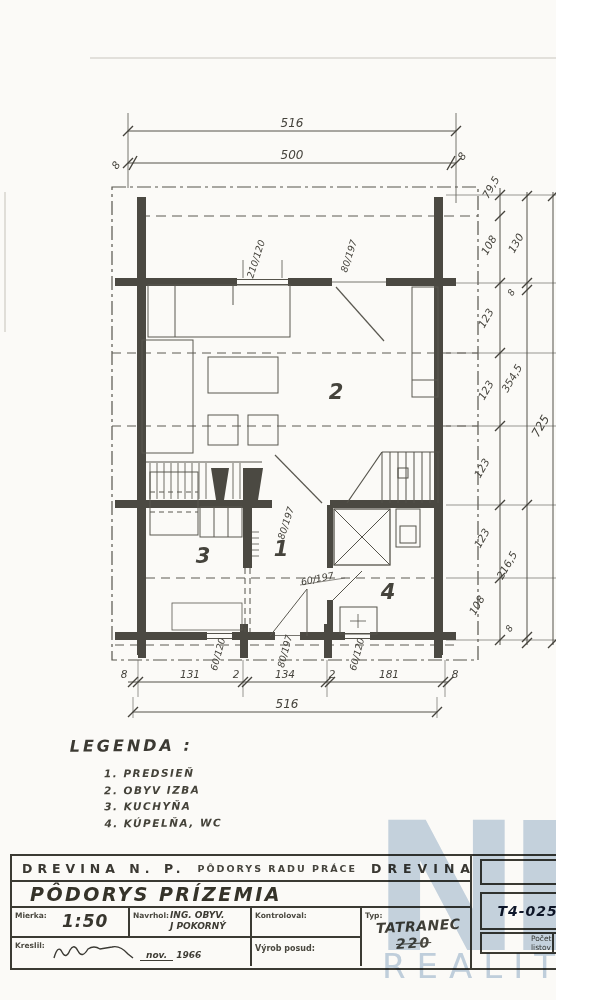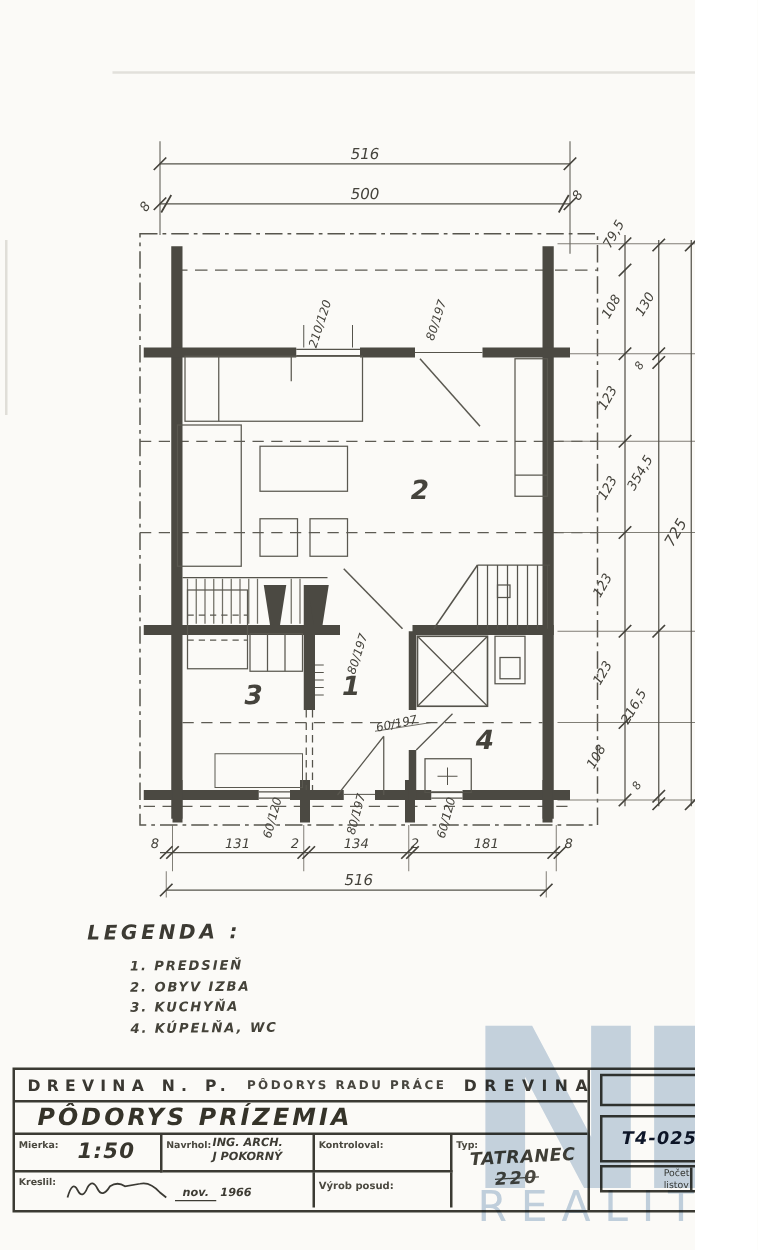--- a/index.html
+++ b/index.html
@@ -263,21 +263,21 @@
       <div class="tb-r2">
         <span class="draw-title">PÔDORYS PRÍZEMIA</span>
       </div>
       <div class="cell c-mierka">
         <span class="cell-label">Mierka:</span>
         <span class="scale-val">1:50</span>
       </div>
       <div class="cell c-navrhol">
         <span class="cell-label">Navrhol:</span>
         <span class="navrhol-v">
-          <span>ING. ARCH.</span><br>
+          <span>ING. OBYV.</span><br>
           <span>J POKORNÝ</span>
         </span>
       </div>
       <div class="cell c-kontrol">
         <span class="cell-label">Kontroloval:</span>
       </div>
       <div class="cell c-typ">
         <span class="cell-label">Typ:</span>
         <span class="typ-name">TATRANEC</span>
         <span class="typ-num">220</span>

